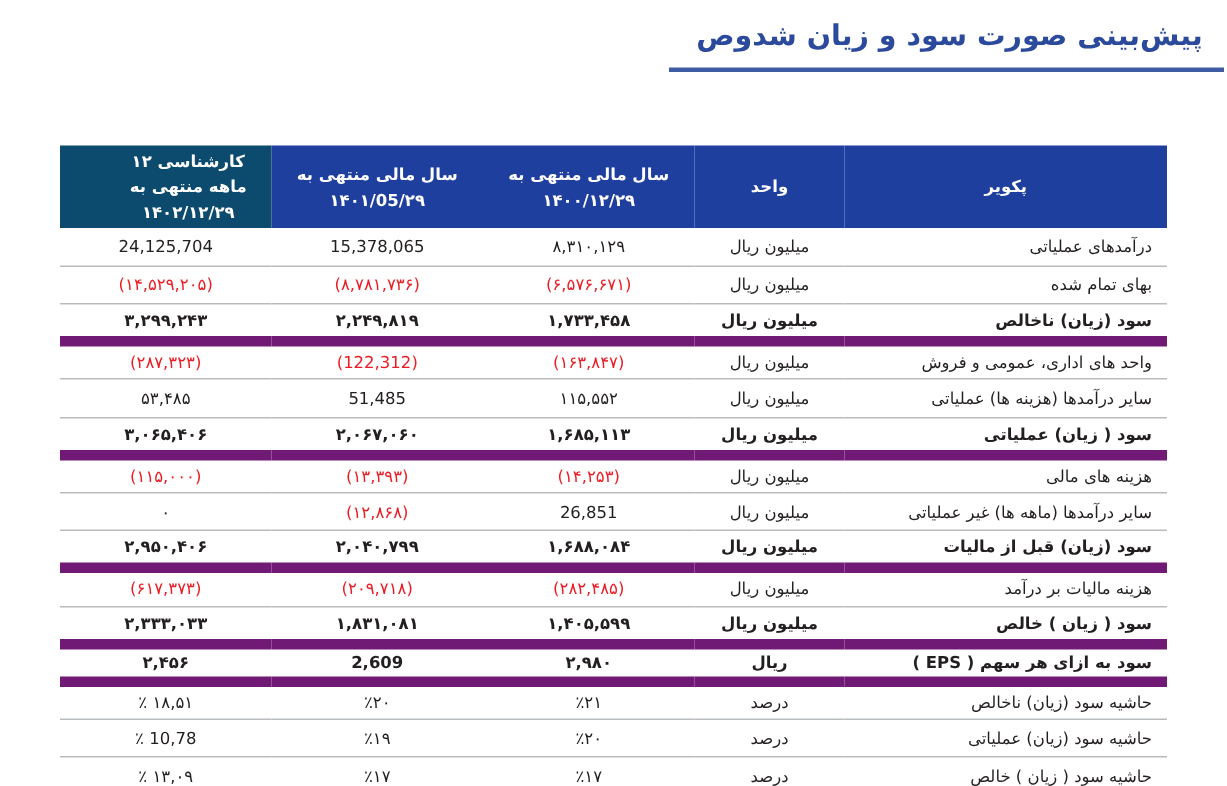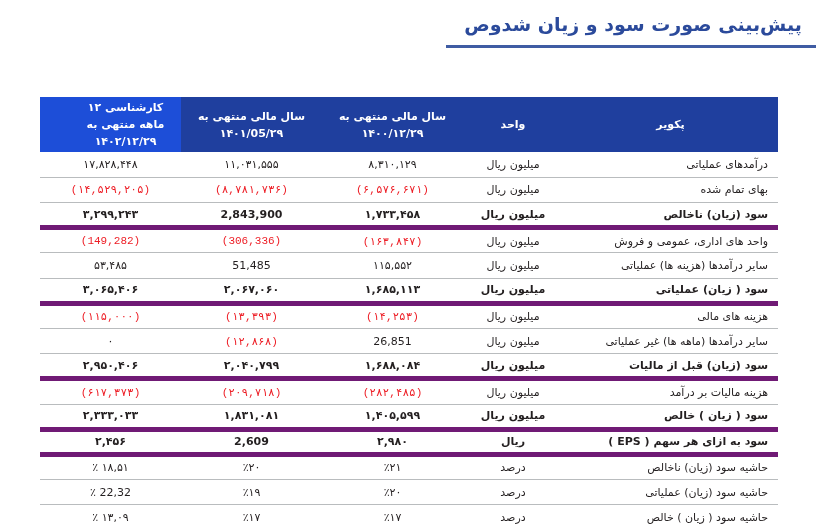--- a/index.html
+++ b/index.html
@@ -73,46 +73,46 @@
     color: #ffffff;
     font-size: 11px;
     font-weight: bold;
     line-height: 1.55;
     padding: 2px 6px;
     text-align: center;
     border: 0;
   }
 
   thead th.navy  { background: #1f3f9e; }
-  thead th.teal  { background: #1d4ed8; padding-left: 36px; }
+  thead th.teal  { background: #0c4a6e; padding-left: 36px; }
 
   tbody td {
     height: 25.2px;
     font-size: 11px;
     color: #231f20;
     text-align: center;
     vertical-align: middle;
     padding: 1px 6px;
     border-bottom: 1px solid #b9bcbe;
     background: #ffffff;
     white-space: nowrap;
   }
 
   tbody td.label {
     text-align: right;
     padding-right: 10px;
   }
 
   tbody tr.strong td {
     font-weight: bold;
-    border-bottom: 5px solid #701a75;
+    border-bottom: 7px solid #701a75;
   }
   tbody tr.strong td.label { font-weight: bold; text-align: right; }
 
-  tbody td.neg { color: #ed1c24; font-family: Liberation Mono, monospace; }
+  tbody td.neg { color: #ed1c24; }
 
   tbody tr:last-child td { border-bottom: 1px solid #3c3c3c; }
 </style>
 </head>
 <body>
 
 <div id="page">
 
   <div class="title-block">
     <div class="page-title">پیش‌بینی صورت سود و زیان شدوص</div>
@@ -135,43 +135,43 @@
           <th class="navy">سال مالی منتهی به ۱۴۰۰/۱۲/۲۹</th>
           <th class="navy">سال مالی منتهی به ۱۴۰۱/05/۲۹</th>
           <th class="teal">کارشناسی ۱۲ ماهه منتهی به ۱۴۰۲/۱۲/۲۹</th>
         </tr>
       </thead>
       <tbody id="table-body">
           <tr>
             <td class="label">درآمدهای عملیاتی</td>
             <td class="">میلیون ریال</td>
             <td class="">۸,۳۱۰,۱۲۹</td>
-            <td class="">۱۱,۰۳۱,۵۵۵</td>
-            <td class="">۱۷,۸۲۸,۴۴۸</td>
+            <td class="">15,378,065</td>
+            <td class="">24,125,704</td>
           </tr>
           <tr>
             <td class="label">بهای تمام شده</td>
             <td class="">میلیون ریال</td>
             <td class="neg">(۶,۵۷۶,۶۷۱)</td>
             <td class="neg">(۸,۷۸۱,۷۳۶)</td>
             <td class="neg">(۱۴,۵۲۹,۲۰۵)</td>
           </tr>
           <tr class="strong">
             <td class="label">سود (زیان) ناخالص</td>
             <td class="">میلیون ریال</td>
             <td class="">۱,۷۳۳,۴۵۸</td>
-            <td class="">2,843,900</td>
+            <td class="">۲,۲۴۹,۸۱۹</td>
             <td class="">۳,۲۹۹,۲۴۳</td>
           </tr>
           <tr>
             <td class="label">واحد های اداری، عمومی و فروش</td>
             <td class="">میلیون ریال</td>
             <td class="neg">(۱۶۳,۸۴۷)</td>
-            <td class="neg">(306,336)</td>
-            <td class="neg">(149,282)</td>
+            <td class="neg">(122,312)</td>
+            <td class="neg">(۲۸۷,۳۲۳)</td>
           </tr>
           <tr>
             <td class="label">سایر درآمدها (هزینه ها) عملیاتی</td>
             <td class="">میلیون ریال</td>
             <td class="">۱۱۵,۵۵۲</td>
             <td class="">51,485</td>
             <td class="">۵۳,۴۸۵</td>
           </tr>
           <tr class="strong">
             <td class="label">سود ( زیان) عملیاتی</td>
@@ -227,21 +227,21 @@
             <td class="">درصد</td>
             <td class="">٪۲۱</td>
             <td class="">٪۲۰</td>
             <td class="">۱۸,۵۱ ٪</td>
           </tr>
           <tr>
             <td class="label">حاشیه سود (زیان) عملیاتی</td>
             <td class="">درصد</td>
             <td class="">٪۲۰</td>
             <td class="">٪۱۹</td>
-            <td class="">22,32 ٪</td>
+            <td class="">10,78 ٪</td>
           </tr>
           <tr>
             <td class="label">حاشیه سود ( زیان ) خالص</td>
             <td class="">درصد</td>
             <td class="">٪۱۷</td>
             <td class="">٪۱۷</td>
             <td class="">۱۳,۰۹ ٪</td>
           </tr>
           <tr class="strong">
             <td class="label">سرمایه ثبت شده</td>

